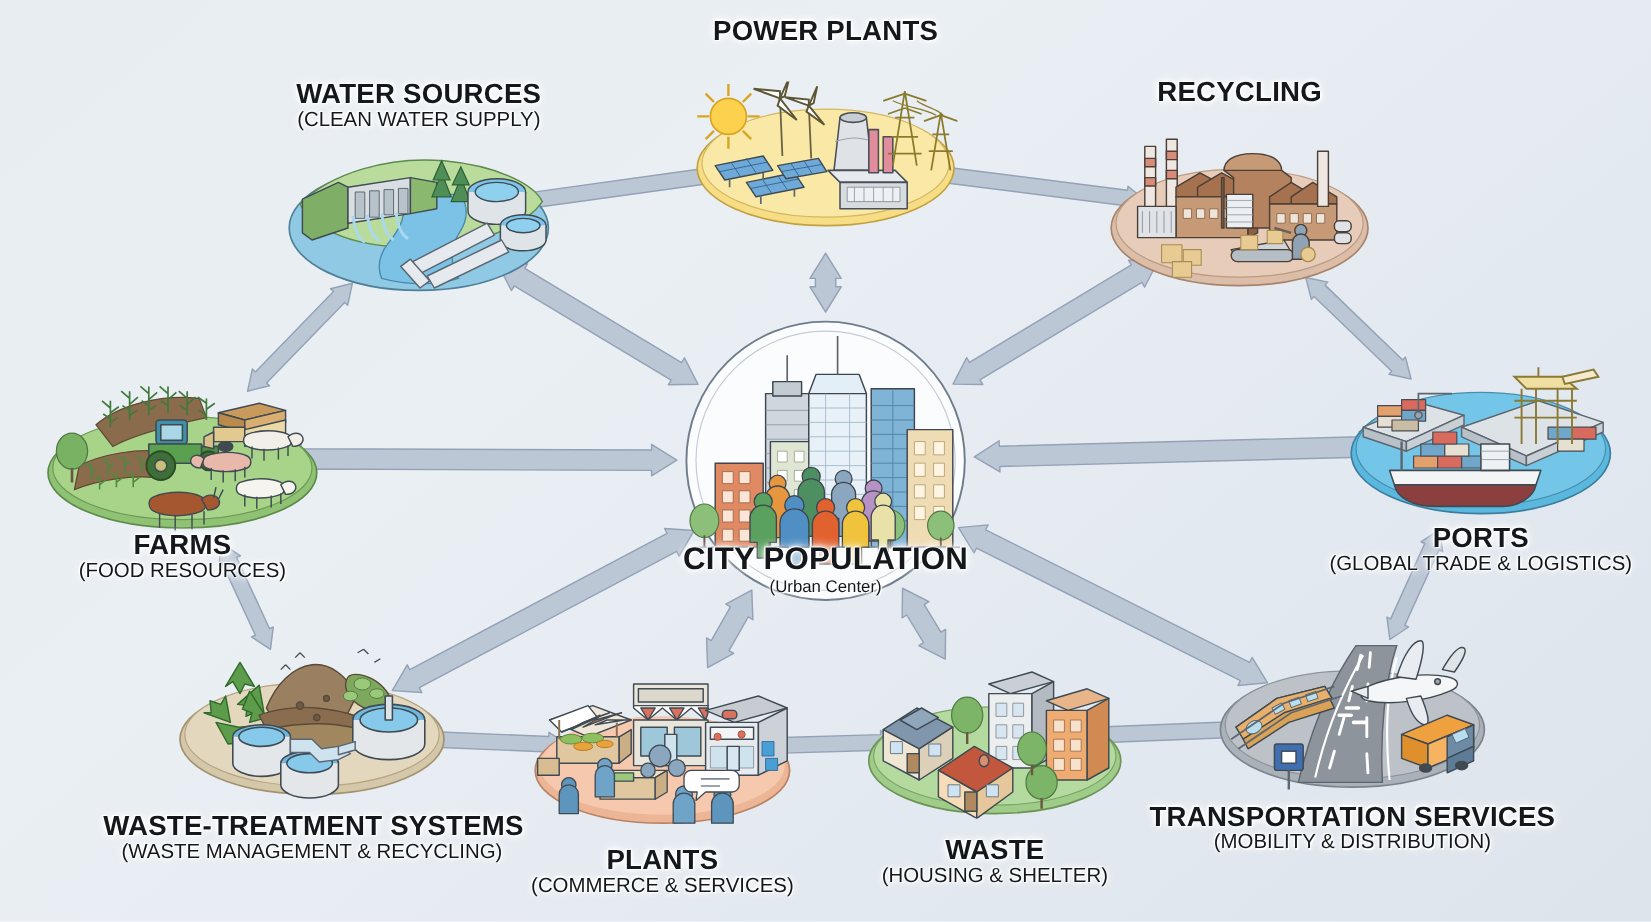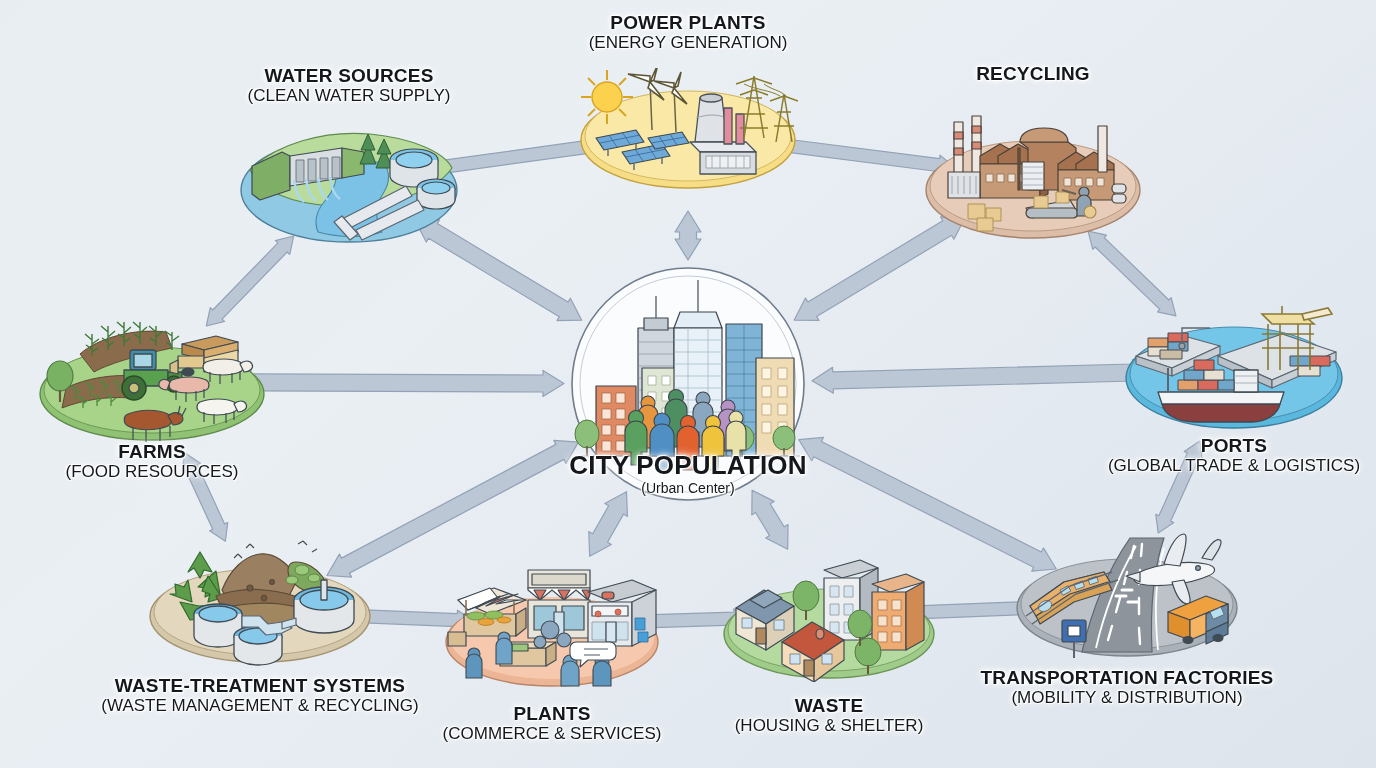--- a/index.html
+++ b/index.html
@@ -10,21 +10,21 @@
   }
   #stage{position:relative;width:1376px;height:768px;}
   #arrows{position:absolute;left:0;top:0;width:1376px;height:768px;}
   .node{position:absolute;}
   .art{position:absolute;left:0;top:0;}
   .label{
     position:absolute;text-align:center;line-height:1.06;
     color:#14181c;white-space:nowrap;pointer-events:none;
   }
   .label .t{
-    display:block;font-weight:bold;font-size:19px;letter-spacing:.2px;
+    display:block;font-weight:bold;font-size:23px;letter-spacing:.2px;
     text-shadow:0 0 4px #fff,0 0 7px #fff,0 0 10px #fff,1px 1px 0 #fff,-1px -1px 0 #fff;
   }
   .label .s{
     display:block;font-size:17px;font-weight:normal;margin-top:1px;
     text-shadow:0 0 4px #fff,0 0 7px #fff,0 0 10px #fff,1px 1px 0 #fff,-1px -1px 0 #fff;
   }
   .hub .t{font-size:26px;}
   .hub .s{font-size:14px;}
 </style>
 </head>
@@ -327,21 +327,20 @@
         <g stroke="#5a6670" stroke-width="1.4">
           <line x1="30" y1="82" x2="30" y2="88"></line>
             <line x1="58" y1="76" x2="58" y2="82"></line>
           <line x1="56" y1="96" x2="56" y2="102"></line>
             <line x1="84" y1="90" x2="84" y2="96"></line>
         </g>
       </g>
     </svg>
     <div class="label" style="left:-50px;top:-55px;width:320px;">
       <span class="t">POWER PLANTS</span>
-      <span class="s">(ENERGY GENERATION)</span>
     </div>
   </div>
 
   <div class="node" style="left:922px;top:112px;width:222px;height:130px;">
     <svg class="art" width="222" height="130" viewBox="0 0 222 130">
       <ellipse cx="111" cy="78" rx="107" ry="48" fill="#dcbda7" stroke="#a6836b" stroke-width="1.4"></ellipse>
       <ellipse cx="111" cy="74" rx="103" ry="45" fill="#e7cdb9" stroke="#bb9b83" stroke-width="1"></ellipse>
       <g stroke="#4a4038" stroke-width="1.2" stroke-linejoin="round">
 
         <rect x="32" y="10" width="9" height="58" fill="#efe7e1"></rect>
@@ -538,21 +537,21 @@
           </g>
       </g>
 
       <g stroke="#3f4a52" stroke-width="1.2">
         <rect x="50" y="92" width="24" height="22" rx="2" fill="#3f6fb0"></rect>
         <rect x="56" y="98" width="12" height="10" fill="#fff"></rect>
         <line x1="62" y1="114" x2="62" y2="130" stroke="#5d6670" stroke-width="2"></line>
       </g>
     </svg>
     <div class="label" style="left:-60px;top:140px;width:350px;">
-      <span class="t">TRANSPORTATION FACTORIES</span>
+      <span class="t">TRANSPORTATION SERVICES</span>
       <span class="s">(MOBILITY &amp; DISTRIBUTION)</span>
     </div>
   </div>
 
   <div class="node" style="left:720px;top:548px;width:218px;height:134px;">
     <svg class="art" width="218" height="134" viewBox="0 0 218 134">
       <ellipse cx="109" cy="86" rx="105" ry="44" fill="#9fcc88" stroke="#6b9456" stroke-width="1.4"></ellipse>
       <ellipse cx="109" cy="82" rx="101" ry="41" fill="#b4daa0" stroke="#7aa566" stroke-width="1"></ellipse>
       <g stroke="#3f4a52" stroke-width="1.2" stroke-linejoin="round">
 

